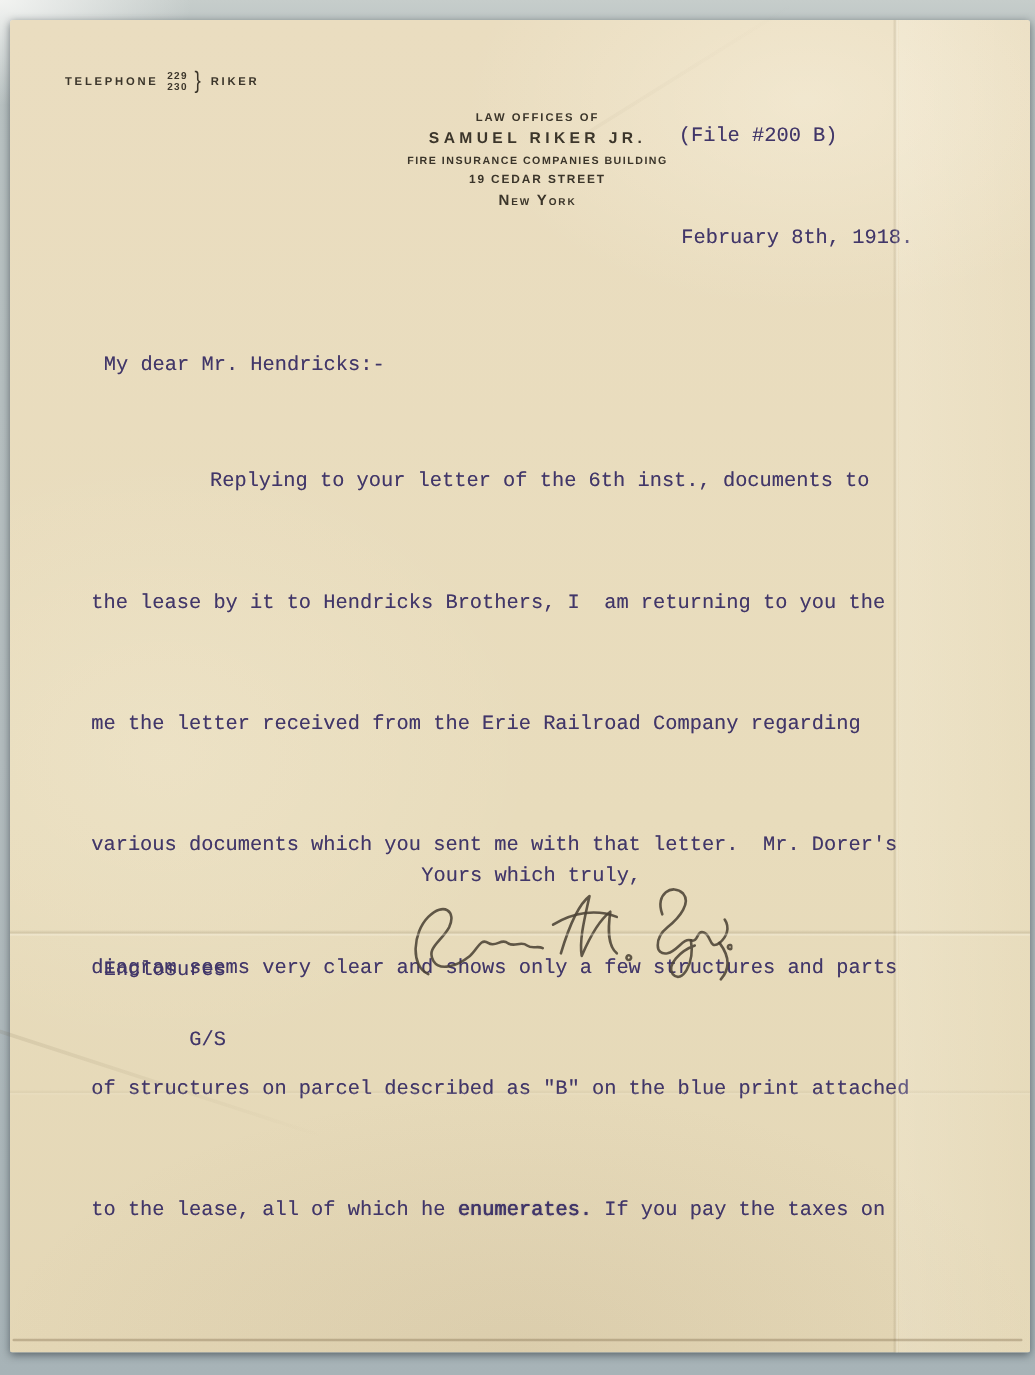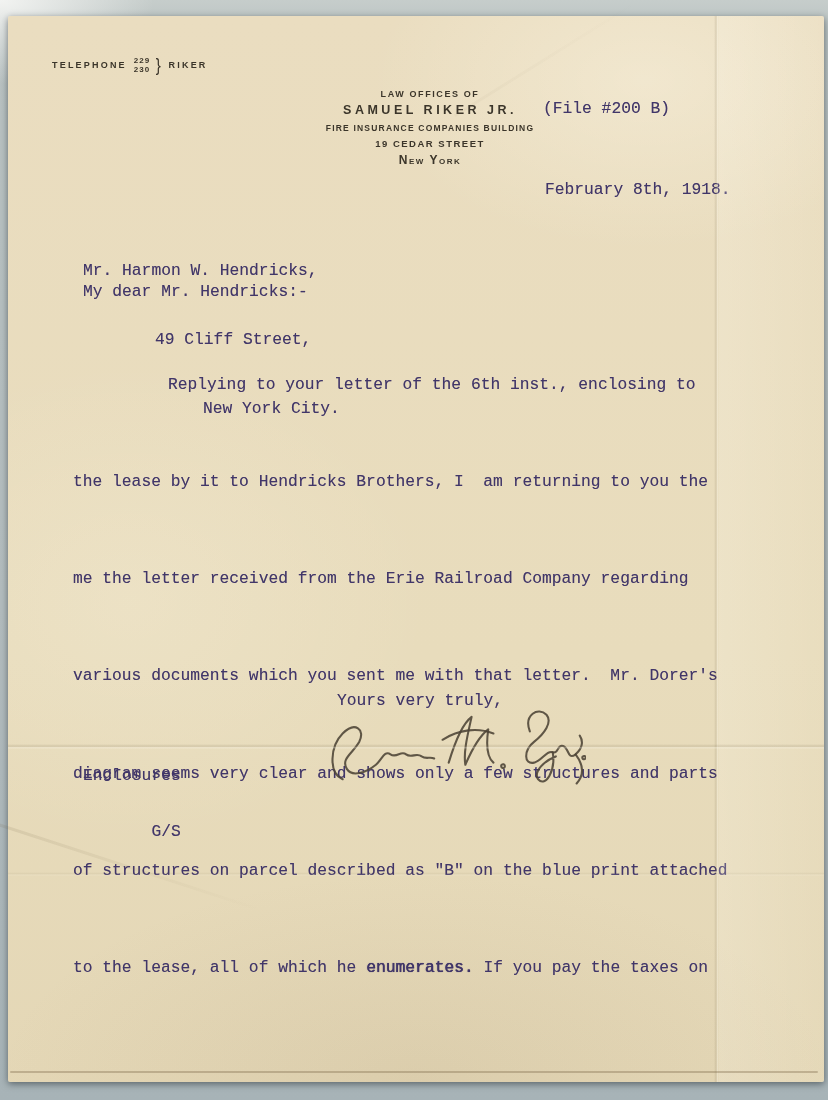--- a/index.html
+++ b/index.html
@@ -92,43 +92,38 @@
     <div class="lh-center print">
       <div class="lh1">LAW OFFICES OF</div>
       <div class="lh2">SAMUEL RIKER JR.</div>
       <div class="lh3">FIRE INSURANCE COMPANIES BUILDING</div>
       <div class="lh4">19 CEDAR STREET</div>
       <div class="lh5">New York</div>
     </div>
 
     <div class="type date">February 8th, 1918.</div>
 
-    <div class="type recipient">
-      <div class="r1">Mr. Harmon W. Hendricks,</div>
-      <div class="r2">49 Cliff Street,</div>
-      <div class="r3">New York City.</div>
-    </div>
 
     <div class="type salutation">My dear Mr. Hendricks:-</div>
 
     <div class="type body">
-      <div class="indent">Replying to your letter of the 6th inst., enclosing to</div>
+      <div class="indent">Replying to your letter of the 6th inst., documents to</div>
       <div>the lease by it to Hendricks Brothers, I  am returning to you the</div>
       <div>me the letter received from the Erie Railroad Company regarding</div>
       <div>various documents which you sent me with that letter.  Mr. Dorer's</div>
       <div>diagram seems very clear and shows only a few structures and parts</div>
       <div>of structures on parcel described as "B" on the blue print attached</div>
       <div><span>to the lease, all of which he </span><b>enumerates.</b><span> If you pay the taxes on</span></div>
       
       
       
       
     </div>
 
-    <div class="type closing">Yours very truly,</div>
+    <div class="type closing">Yours which truly,</div>
 
     <div class="signature" aria-label="Leon W. Gibson">
       <svg viewBox="0 0 250 92">
         <path d="M16 78 C2 72 4 46 16 34 C28 22 38 30 32 42 C26 53 14 58 20 68 C25 76 38 72 48 64 C54 59 56 50 62 54 C68 58 72 50 77 54 C82 58 87 52 92 56 C96 59 100 56 104 58"></path>
         <path d="M118 62 C124 42 132 24 140 18 C136 36 132 52 134 64 C140 50 148 36 156 30 C154 44 154 56 161 62"></path>
         <path d="M112 40 C128 30 146 28 161 34"></path>
         <path d="M169 64 a1.8 1.8 0 1 1 -0.1 0.1"></path>
         <path d="M196 32 C190 16 204 8 212 16 C218 23 210 34 200 42 C190 50 190 64 200 62 C208 60 212 50 218 52 C224 54 222 44 228 46 C234 48 232 60 240 54 C246 49 248 42 244 36"></path>
         <path d="M218 52 C221 70 211 86 204 78 C199 71 210 60 221 56"></path>
         <path d="M240 54 C246 62 250 72 241 82"></path>

